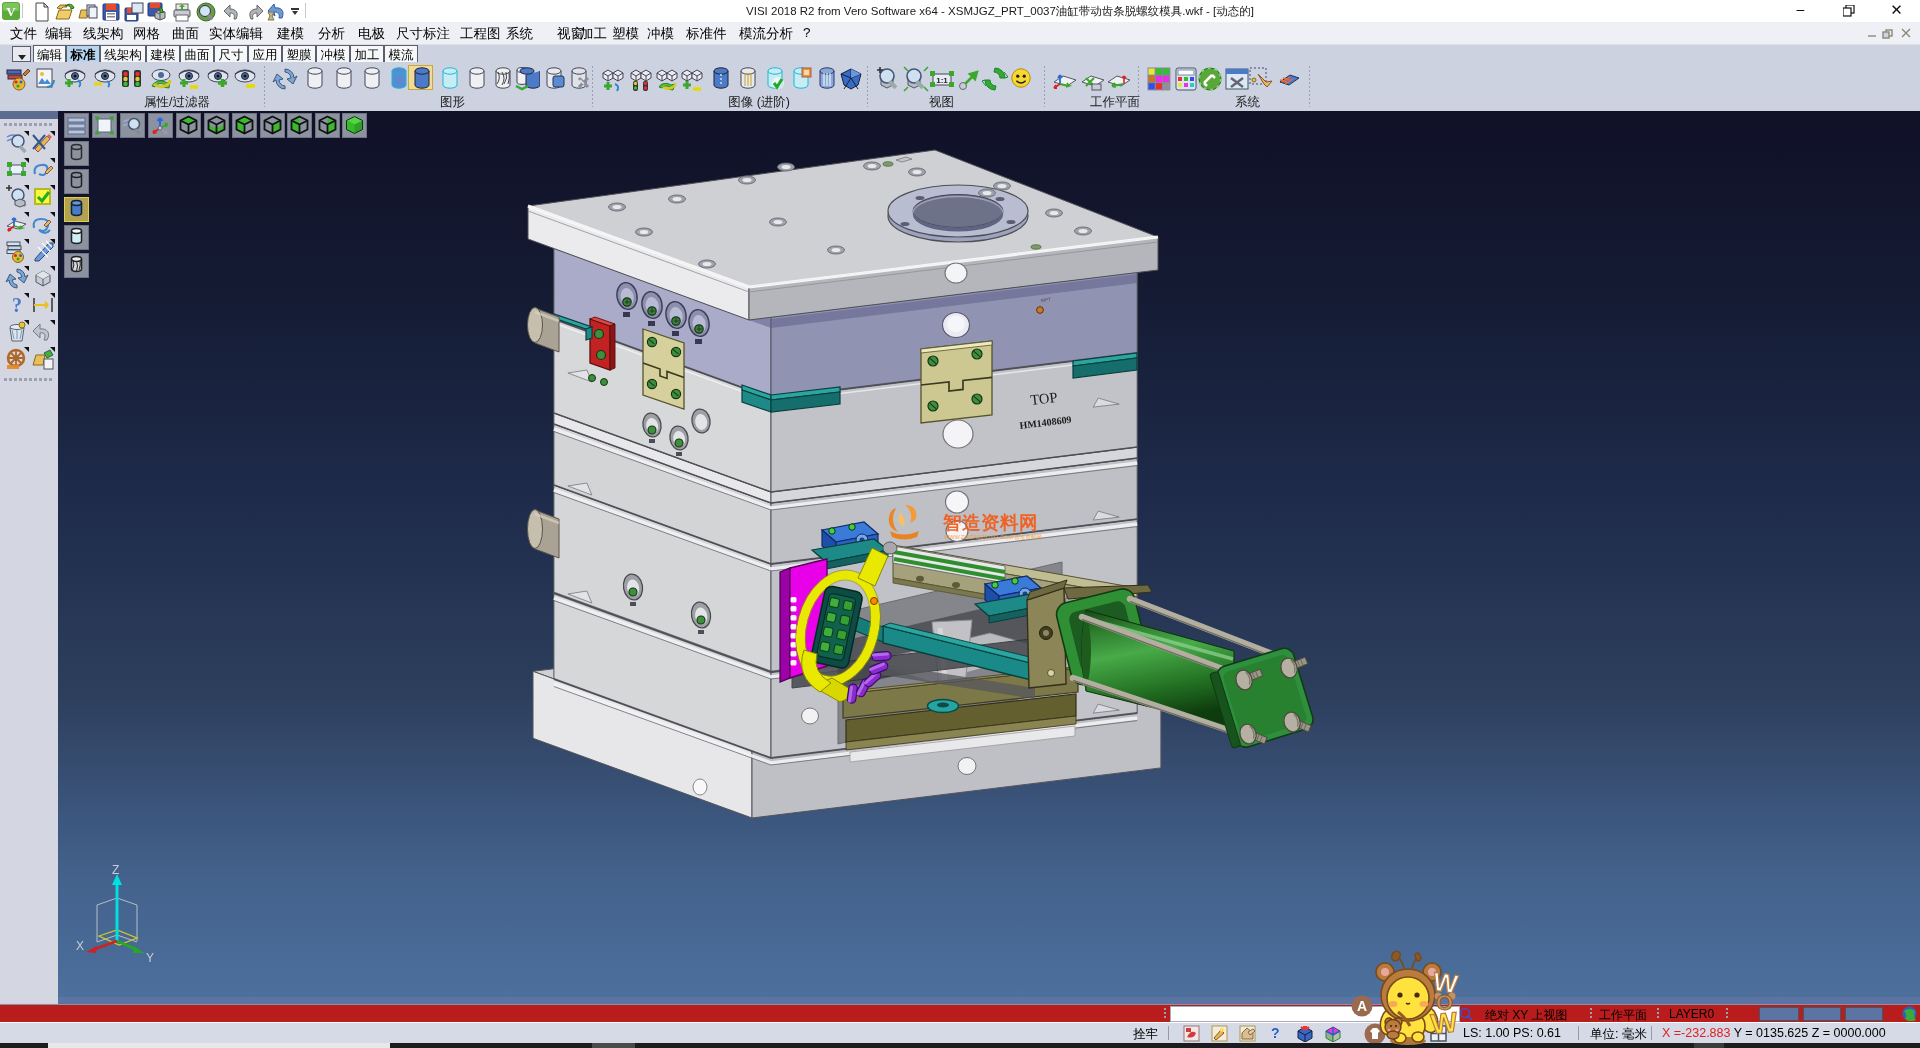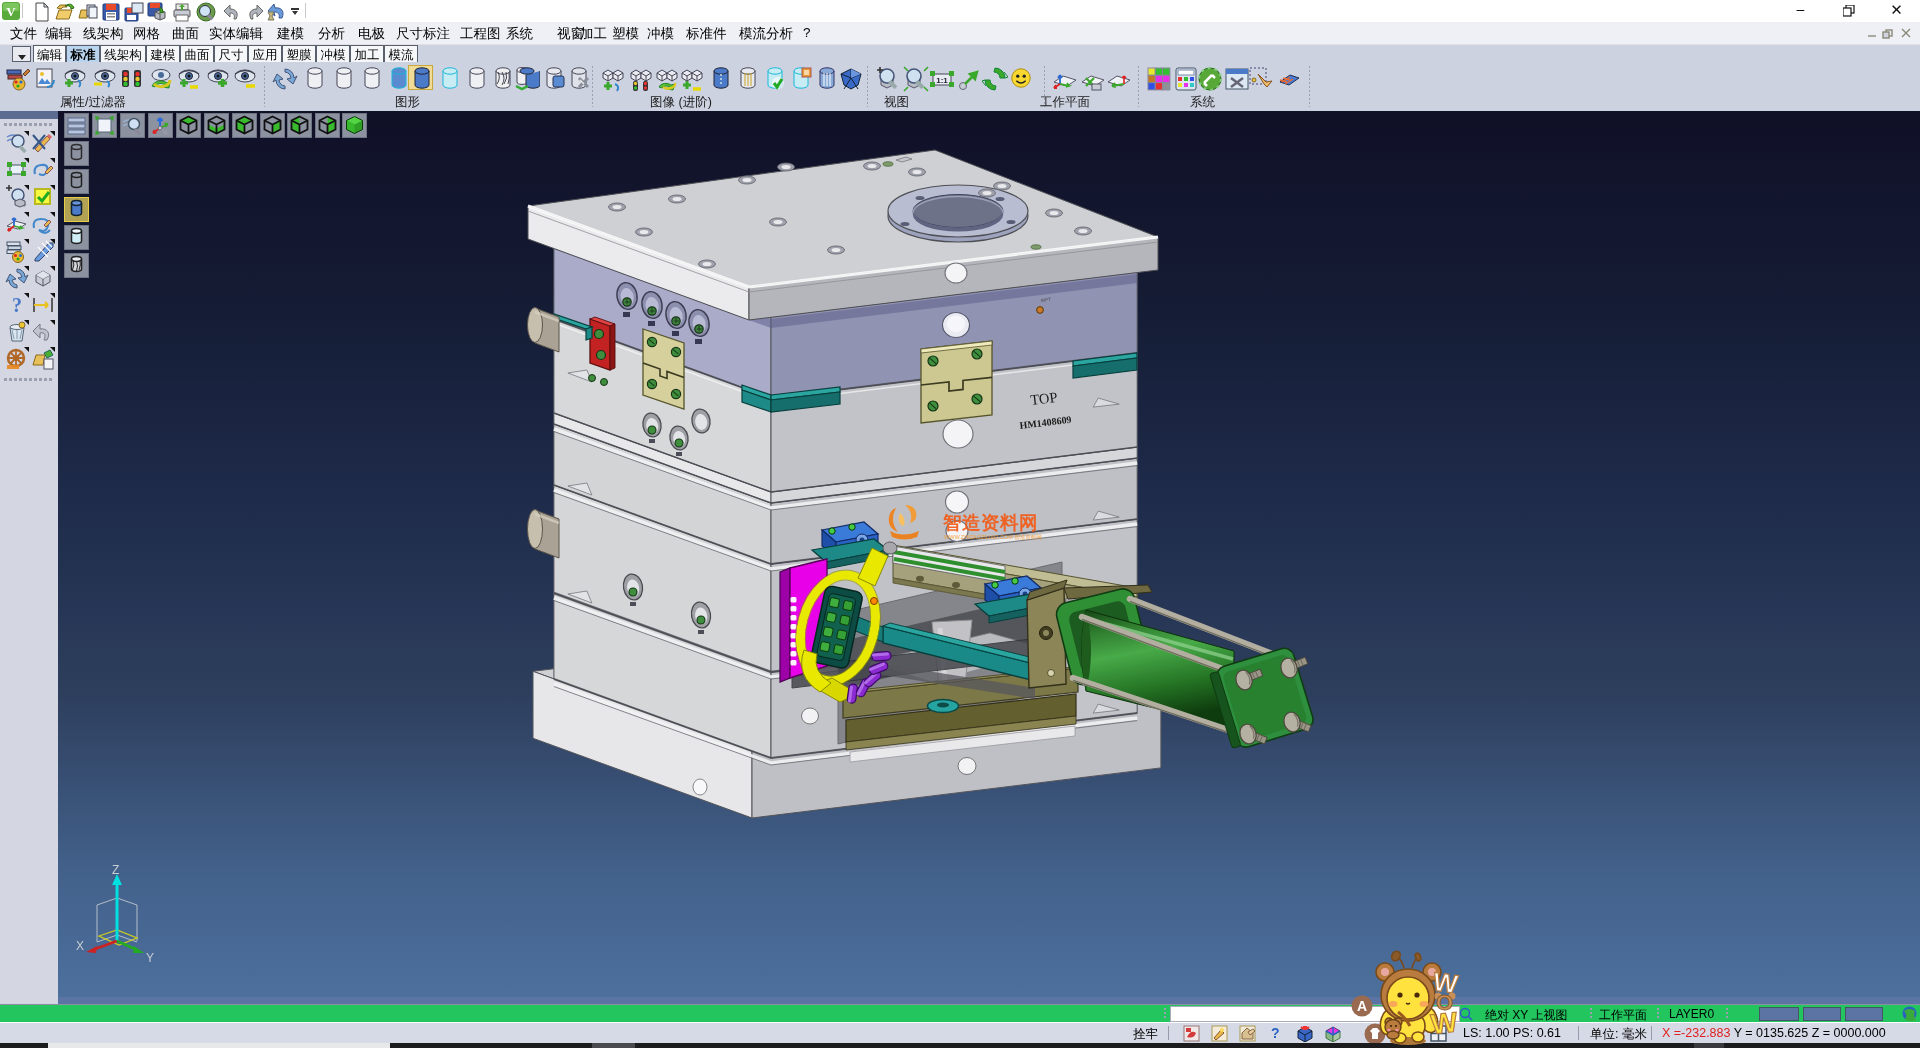--- a/index.html
+++ b/index.html
@@ -4,28 +4,28 @@
 body{width:1920px;height:1048px;position:relative;font-family:"Liberation Sans",sans-serif;background:#cdd2e1}
 .abs{position:absolute}
 .titlebar{left:0;top:0;width:1920px;height:22px;background:#ffffff;font-size:13px;color:#000}
 .title-text{left:80px;right:0;top:4px;text-align:center;color:#1a1a1a;font-size:11.5px}
 .menubar{left:0;top:22px;width:1920px;height:22px;background:#eff0f5;font-size:13.5px;color:#000;border-bottom:1px solid #e0e0e6}
 .menubar span{position:absolute;top:3px}
 .tabrow{left:0;top:45px;width:1920px;height:17px;background:#cdd2e1}
 .tab{position:absolute;top:0;height:15px;background:#f6f7f9;border:1px solid #5a5f6e;border-bottom:none;font-size:12.5px;text-align:center;padding-top:1px;color:#000}
 .tab.sel{background:#b9d4ee;font-weight:bold}
 .ribbon{left:0;top:62px;width:1920px;height:49px;background:#cdd2e1;border-bottom:1px solid #8f94a5}
-.grouplabel{position:absolute;top:32px;font-size:12.5px;color:#1a1a1a;text-align:left}
+.grouplabel{position:absolute;top:32px;font-size:12.5px;color:#1a1a1a;text-align:right}
 .vsep{position:absolute;top:3px;height:42px;width:3px;background-image:radial-gradient(circle,#9aa0b2 35%,transparent 36%);background-size:3px 4px}
 .dock{left:0;top:111px;width:58px;height:892px;background:#d4d7e2}
 .grip{position:absolute;left:3px;width:50px;height:5px;background-image:radial-gradient(circle,#9aa0b0 40%,transparent 42%);background-size:5px 5px}
 .viewport{left:58px;top:111px;width:1862px;height:889px;background:linear-gradient(180deg,#101027 0%,#141b33 20%,#1f2c4c 45%,#2e3f5e 66%,#42608a 85%,#4d709d 100%)}
 .vbtn{position:absolute;width:23px;height:23px;background:#8c92a0;border:1px solid #6e7482}
 .vbtn.sel{background:#b2a253;border:1px solid #e6ce4a}
-.statusbar1{left:0;top:1004px;width:1920px;height:17px;background:#22c55e;border-top:1px solid #8b90a2;font-size:12px;color:#000}
+.statusbar1{left:0;top:1004px;width:1920px;height:17px;background:#b91c1c;border-top:1px solid #8b90a2;font-size:12px;color:#000}
 .statusbar2{left:0;top:1022px;width:1920px;height:21px;background:#d6dae6;border-top:1px solid #ffffff;font-size:12.5px;color:#000}
 .taskbar{left:0;top:1043px;width:1920px;height:5px;background:#1c1c1e}
 .qat-icon{position:absolute;top:2px}
 .winbtn{position:absolute;top:0;width:45px;height:22px;text-align:center;font-size:14px;color:#111;padding-top:1px}
 </style></head><body>
 <div class="abs titlebar">
 <svg class="qat-icon" style="left:2px" width="18" height="18">
       <rect x="0" y="0" width="18" height="18" rx="3" fill="#5aaa3c"></rect>
       <rect x="1" y="1" width="16" height="8" rx="2" fill="#7cc45e"></rect>
       <text x="9" y="14" font-size="13" font-weight="bold" fill="#fff" text-anchor="middle" font-family="Liberation Serif">V</text>
@@ -82,20 +82,21 @@
 <svg class="qat-icon" style="left:245px" width="20" height="20" viewBox="0 0 20 20">
       <path d="M6 17 c-3 -6 0 -10 6 -10 v-4 l6 6 -6 6 v-4 c-4 0 -5 2 -4 6 z" fill="#b0b4bc" stroke="#666"></path>
     </svg>
 <svg class="qat-icon" style="left:266px" width="20" height="20" viewBox="0 0 20 20">
       <path d="M16 16 c3 -7 -1 -11 -7 -10 l-1 -4 -6 7 7 5 -1 -4 c4 0 6 2 5 6 z" fill="#6a9ad8" stroke="#3a5a98"></path>
       <path d="M2 10 h6 l-2 4 2 4 h-6 l2 -4 z" fill="#c8b878" stroke="#776"></path>
     </svg>
 <div class="abs" style="left:291px;top:8px;width:8px;height:2px;background:#333"></div>
     <div class="abs" style="left:292px;top:11px;border-left:3px solid transparent;border-right:3px solid transparent;border-top:4px solid #333"></div>
 <div class="abs" style="left:305px;top:3px;width:1px;height:15px;background:#c8c8c8"></div>
+<div class="abs title-text">VISI 2018 R2 from Vero Software x64 - XSMJGZ_PRT_0037油缸带动齿条脱螺纹模具.wkf - [动态的]</div>
 <div class="winbtn" style="left:1778px">–</div>
 <svg class="abs" style="left:1843px;top:5px" width="12" height="12">
       <rect x="3" y="0" width="8" height="8" fill="none" stroke="#111" stroke-width="1.2"></rect>
       <rect x="0" y="3" width="8" height="8" fill="#fff" stroke="#111" stroke-width="1.2"></rect>
     </svg>
 <div class="winbtn" style="left:1874px;font-size:15px">✕</div>
 </div>
 <div class="abs menubar">
 <span style="left:10px">文件</span>
 <span style="left:45px">编辑</span>

